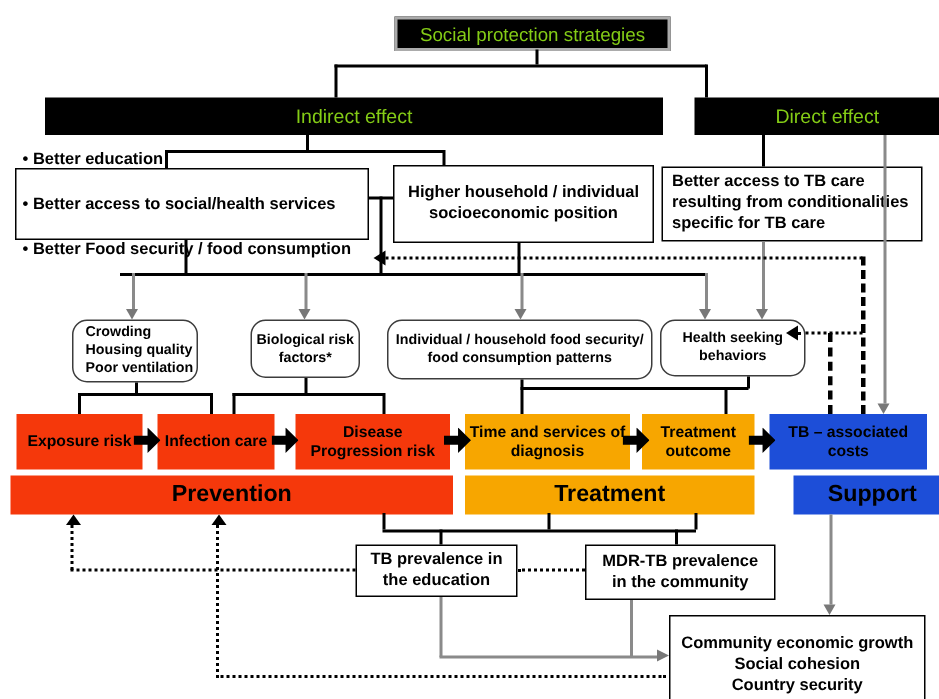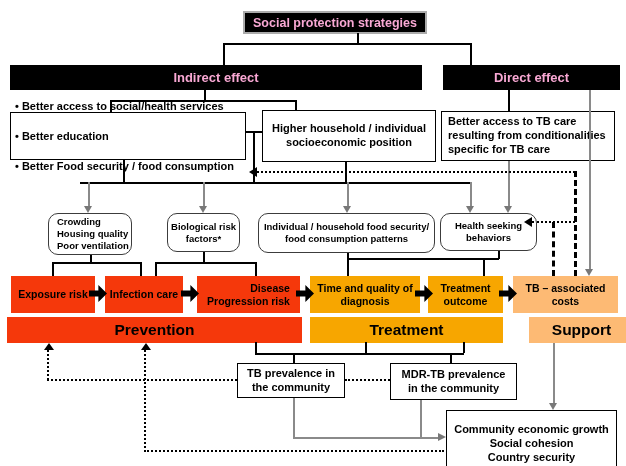--- a/index.html
+++ b/index.html
@@ -6,28 +6,28 @@
   #canvas{position:relative;width:626px;height:466px;background:#fff;
           font-family:"Liberation Sans",sans-serif;color:#000;overflow:hidden;}
   
   .bx{position:absolute;border:1.5px solid #000;background:#fff;box-sizing:border-box;
       display:flex;align-items:center;justify-content:center;text-align:center;
       white-space:pre-line;font-weight:bold;line-height:1.25;}
   .left{justify-content:flex-start;text-align:left;}
   
   .rd{border:1.4px solid #3c3c3c;border-radius:10px;}
   
-  .bar{position:absolute;background:#000;color:#f9a8d4;font-weight:bold;box-sizing:border-box;
-       display:flex;align-items:center;justify-content:center;white-space:pre-line;}
+  .bar{position:absolute;background:#000;color:#84cc16;font-weight:normal;box-sizing:border-box;
+       display:flex;align-items:center;justify-content:center;white-space:pre-line;margin-left:20px;}
   
   .cb{position:absolute;display:flex;align-items:center;justify-content:center;
       text-align:center;white-space:pre-line;font-weight:bold;line-height:1.2;box-sizing:border-box;}
   .red{background:#f5380b;}
   .orange{background:#f7a600;}
-  .yellow{background:#fdba74;}
+  .yellow{background:#1d4ed8;}
   
   .hl{position:absolute;height:1.5px;background:#000;}
   .vl{position:absolute;width:1.5px;background:#000;}
   .ghl{position:absolute;height:1.5px;background:#8a8a8a;}
   .gvl{position:absolute;width:1.5px;background:#8a8a8a;}
   .doth{position:absolute;height:0;border-top:2.5px dotted #000;}
   .dotv{position:absolute;width:0;border-left:2.5px dotted #000;}
   .dashv{position:absolute;width:0;border-left:3px dashed #000;}
   
   .tri{position:absolute;width:0;height:0;}
@@ -45,22 +45,22 @@
 <div id="canvas">
 
   <div class="bar" style="left:243px;top:11px;width:184px;height:23px;font-size:12.5px;border:2px solid #ababab;">Social protection strategies</div>
 
   <div class="bar" style="left:10px;top:65px;width:412px;height:25px;font-size:13px;">Indirect effect</div>
 
   <div class="bar" style="left:443px;top:65px;width:177px;height:25px;font-size:13px;">Direct effect</div>
 
   <div class="bx left" style="left:10px;top:112px;width:236px;height:48px;font-size:11px;padding:2px 4px;">
     <div style="line-height:15px;">
+      <div><span>•</span> <span>Better education</span></div>
       <div><span>•</span> <span>Better access to social/health services</span></div>
-      <div><span>•</span> <span>Better education</span></div>
       <div><span>•</span> <span>Better Food security / food consumption</span></div>
     </div>
   </div>
 
   <div class="bx" style="left:262px;top:110px;width:174px;height:52px;font-size:11px;">Higher household / individual
 socioeconomic position</div>
 
   <div class="bx left" style="left:441px;top:111px;width:174px;height:50px;font-size:11px;padding:2px 6px;">Better access to TB care
 resulting from conditionalities
 specific for TB care</div>
@@ -73,41 +73,41 @@
 factors*</div>
 
   <div class="bx rd" style="left:258px;top:213px;width:177px;height:40px;font-size:9.5px;">Individual / household food security/
 food consumption patterns</div>
 
   <div class="bx rd" style="left:440px;top:213px;width:97px;height:38px;font-size:9.5px;">Health seeking
 behaviors</div>
 
   <div class="cb red" style="left:11px;top:276px;width:84px;height:37px;font-size:10.5px;">Exposure risk</div>
   <div class="cb red" style="left:105px;top:276px;width:78px;height:37px;font-size:10.5px;">Infection care</div>
-  <div class="cb red" style="left:197px;top:276px;width:103px;height:37px;font-size:10.5px;text-align:right;">Disease
+  <div class="cb red" style="left:197px;top:276px;width:103px;height:37px;font-size:10.5px;">Disease
 Progression risk</div>
-  <div class="cb orange" style="left:310px;top:276px;width:110px;height:37px;font-size:10.5px;">Time and quality of
+  <div class="cb orange" style="left:310px;top:276px;width:110px;height:37px;font-size:10.5px;">Time and services of
 diagnosis</div>
   <div class="cb orange" style="left:428px;top:276px;width:75px;height:37px;font-size:10.5px;">Treatment
 outcome</div>
   <div class="cb yellow" style="left:513px;top:276px;width:105px;height:37px;font-size:10.5px;">TB – associated
 costs</div>
 
   <div class="blk" style="left:89px;top:285px;"></div>
   <div class="blk" style="left:181px;top:285px;"></div>
   <div class="blk" style="left:296px;top:285px;"></div>
   <div class="blk" style="left:415px;top:285px;"></div>
   <div class="blk" style="left:499px;top:285px;"></div>
 
   <div class="cb red" style="left:7px;top:317px;width:295px;height:26px;font-size:15.5px;">Prevention</div>
   <div class="cb orange" style="left:310px;top:317px;width:193px;height:26px;font-size:15.5px;">Treatment</div>
   <div class="cb yellow" style="left:513px;top:317px;width:105px;height:26px;font-size:15.5px;margin-left:16px;">Support</div>
 
   <div class="bx" style="left:237px;top:363px;width:108px;height:35px;font-size:11px;">TB prevalence in
-the community</div>
+the education</div>
   <div class="bx" style="left:390px;top:363px;width:127px;height:37px;font-size:11px;">MDR-TB prevalence
 in the community</div>
   <div class="bx" style="left:446px;top:410px;width:171px;height:68px;font-size:11px;">Community economic growth
 Social cohesion
 Country security</div>
 
   <div class="vl" style="left:357px;top:33px;height:10px;"></div>
   <div class="hl" style="left:223px;top:43px;width:248px;"></div>
   <div class="vl" style="left:223px;top:43px;height:22px;"></div>
   <div class="vl" style="left:470px;top:43px;height:22px;"></div>

